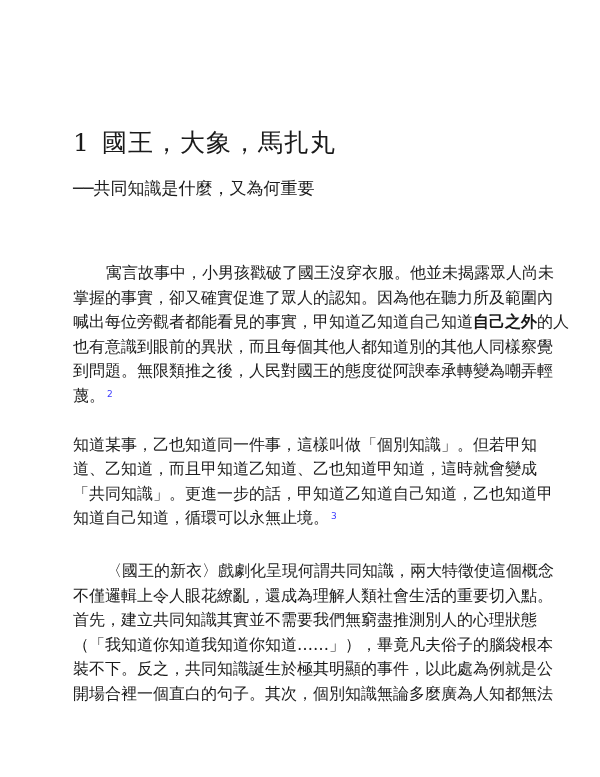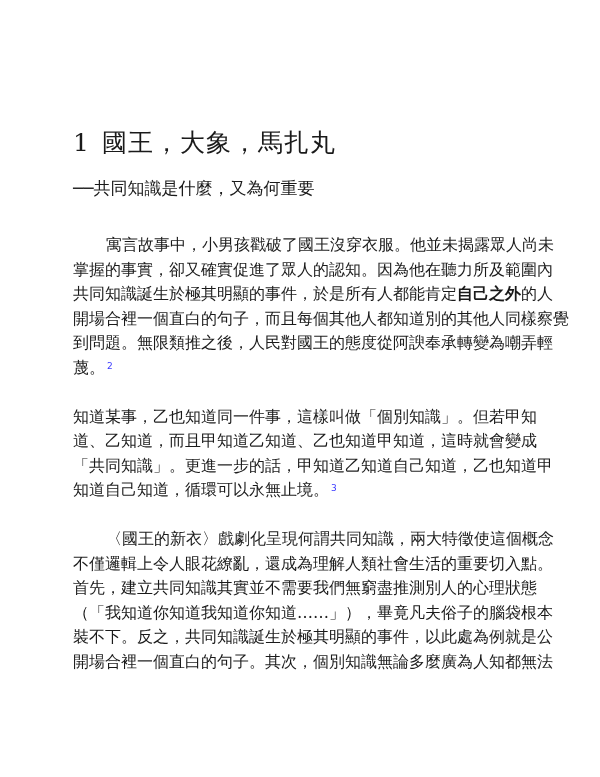--- a/index.html
+++ b/index.html
@@ -6,42 +6,42 @@
   body { width:600px; height:777px; position:relative; overflow:hidden; color:#1a1a1a; }
   .page { position:absolute; left:0; top:0; width:552px; height:777px; }
   .title { position:absolute; left:73px; top:126px; font-family:"DejaVu Serif", "Liberation Serif", serif; font-size:25px; line-height:34px; white-space:nowrap; letter-spacing:1px; }
   .title .num { margin-right:12px; }
   .subtitle { position:absolute; left:73px; top:174px; font-family:"DejaVu Sans", sans-serif; font-size:17px; line-height:28px; white-space:nowrap; }
   .body { position:absolute; left:73px; top:233px; width:448px; font-family:"DejaVu Serif", "Liberation Serif", serif; font-size:16px; line-height:24.6px; }
   .para { margin:0 0 24px 0; text-indent:33px; text-align:justify; }
   .line { display:block; white-space:nowrap; }
   .line.first { text-indent:33px; }
   .para .line { text-indent:0; }
-  .para .line.first { padding-left:33px; }
+  .para .line.first { padding-left:33px;margin-top:28px; }
   .bold { font-family:"DejaVu Sans", sans-serif; font-weight:bold; }
   sup.fn { color:#3a3aff; font-family:"DejaVu Sans", sans-serif; font-size:9px; vertical-align:top; position:relative; top:-2px; margin-left:2px; }
 </style>
 </head>
 <body>
 
 <div class="page">
 
   <div class="title">
     <span class="num">1</span><span>國王，大象，馬扎丸</span>
   </div>
 
   <div class="subtitle">──共同知識是什麼，又為何重要</div>
 
   <div class="body">
 
     <div class="para">
       <span class="line first">寓言故事中，小男孩戳破了國王沒穿衣服。他並未揭露眾人尚未</span>
       <span class="line">掌握的事實，卻又確實促進了眾人的認知。因為他在聽力所及範圍內</span>
-      <span class="line"><span>共同知識誕生於極其明顯的事件，於是所有人都能肯定</span><span class="bold">自己之外</span><span>的人</span></span>
-      <span class="line">開場合裡一個直白的句子，而且每個其他人都知道別的其他人同樣察覺</span>
+      <span class="line"><span>喊出每位旁觀者都能看見的事實，甲知道乙知道自己知道</span><span class="bold">自己之外</span><span>的人</span></span>
+      <span class="line">也有意識到眼前的異狀，而且每個其他人都知道別的其他人同樣察覺</span>
       <span class="line">到問題。無限類推之後，人民對國王的態度從阿諛奉承轉變為嘲弄輕</span>
       <span class="line"><span>蔑。</span><sup class="fn">2</sup></span>
     </div>
 
     <div class="para">
       <span class="line">知道某事，乙也知道同一件事，這樣叫做「個別知識」。但若甲知</span>
       <span class="line">道、乙知道，而且甲知道乙知道、乙也知道甲知道，這時就會變成</span>
       <span class="line">「共同知識」。更進一步的話，甲知道乙知道自己知道，乙也知道甲</span>
       <span class="line"><span>知道自己知道，循環可以永無止境。</span><sup class="fn">3</sup></span>
     </div>

